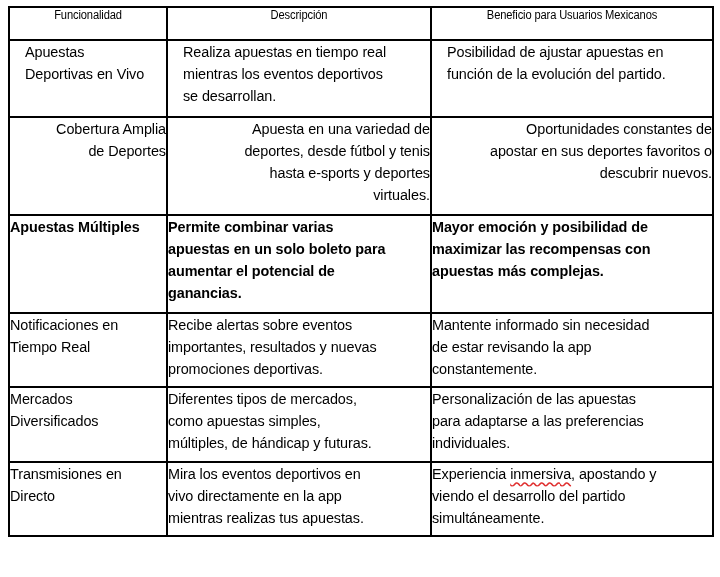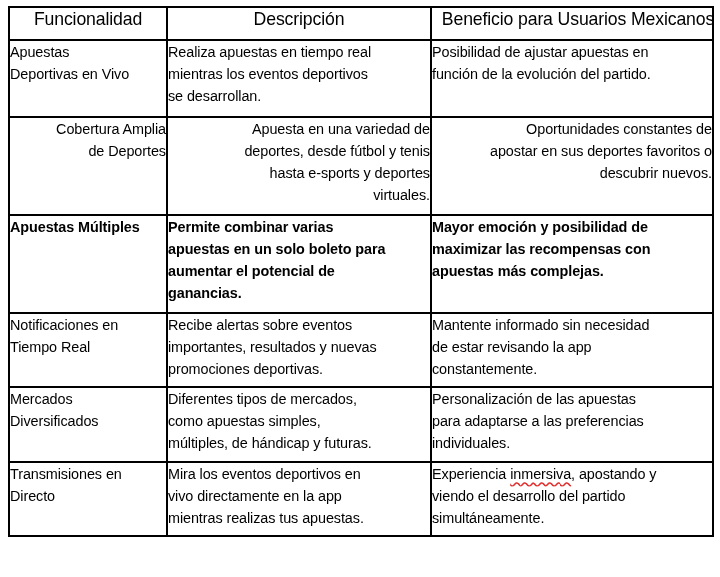--- a/index.html
+++ b/index.html
@@ -41,21 +41,21 @@
   
   col.c1 { width: 158px; }
   col.c2 { width: 264px; }
   col.c3 { width: 282px; }
 
   thead th {
     height: 31px;
     text-align: center;
     vertical-align: middle;
     font-weight: normal;
-    font-size: 19px;
+    font-size: 12px;
     letter-spacing: -0.15px;
   }
 
   thead th .hdr-txt {
     display: block;
     transform: scaleX(0.93);
     transform-origin: center center;
     white-space: nowrap;
   }
 
@@ -68,21 +68,21 @@
   }
 
   tbody td .cell-txt {
     display: block;
     transform: scaleX(0.93);
     transform-origin: left center;
     width: 107.5%;
     white-space: pre-line;
   }
 
-  tbody tr.r1 td { height: 75px; }
+  tbody tr.r1 td { height: 75px; padding-left: 15px; }
   tbody tr.r2 td { height: 96px; text-align: right; }
   tbody tr.r3 td { height: 96px; font-weight: bold; }
   tbody tr.r4 td { height: 72px; }
   tbody tr.r5 td { height: 73px; }
   tbody tr.r6 td { height: 72px; border-radius: 28px; }
 
   td.feature .cell-txt { white-space: pre-line; }
 
   .spellcheck {
     text-decoration: underline wavy #e03030;

